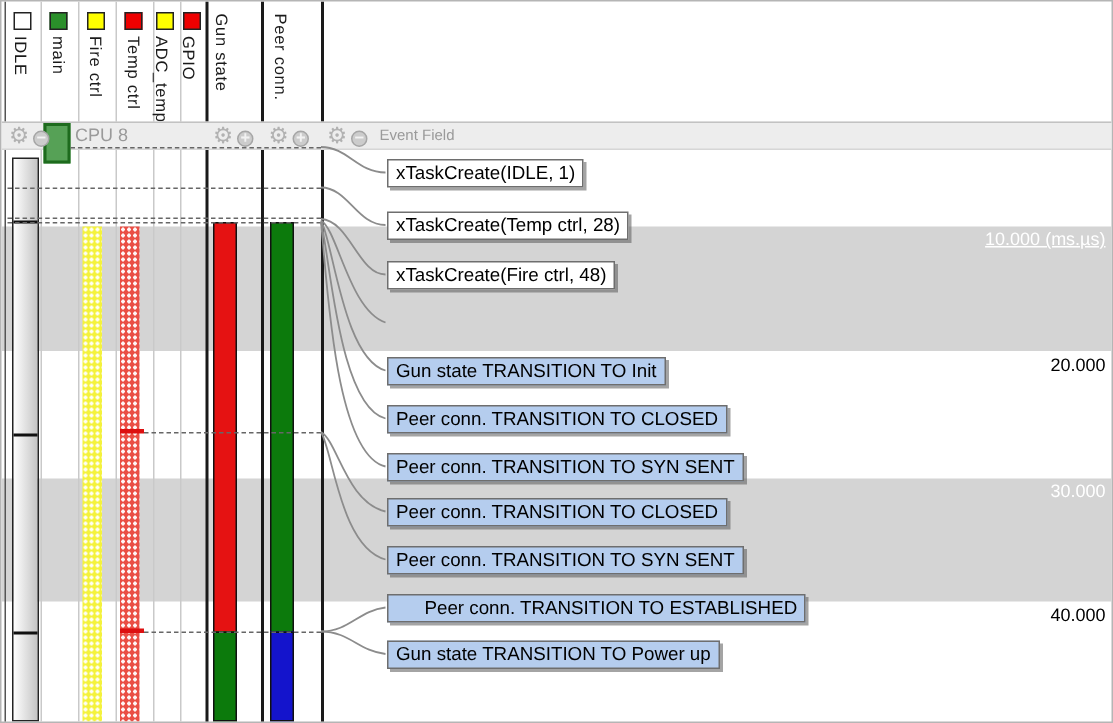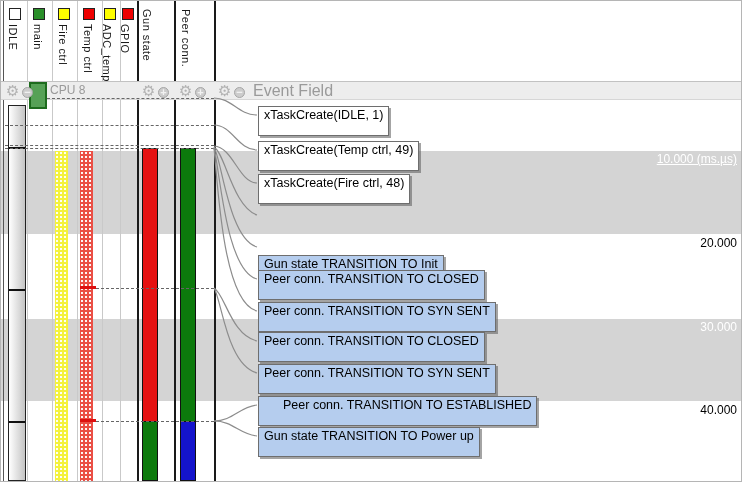--- a/index.html
+++ b/index.html
@@ -35,21 +35,21 @@
   #temp-bar{left:79px;top:150px;width:13px;height:330px;background-color:#ea4f45;}
   .state-bar{width:16px;border:1px solid #111;box-sizing:border-box;}
   #gun-red{left:141px;top:147px;height:274px;background:#e51212;}
   #gun-green{left:141px;top:420px;height:60px;background:#0c7a0c;}
   #peer-green{left:179px;top:147px;height:274px;background:#0c7a0c;}
   #peer-blue{left:179px;top:420px;height:60px;background:#1414cc;}
   .redtick{height:3px;background:#dd1010;}
   
   .dash{height:0;border-top:1px dashed #666;}
   
-  .evt{left:257px;height:30px;line-height:17px;padding:0 5px;font-size:12.5px;color:#000;white-space:nowrap;
+  .evt{left:257px;height:19px;line-height:17px;padding:0 5px;font-size:12.5px;color:#000;white-space:nowrap;
        border:1px solid #6e6e6e;box-shadow:2px 2px 0 rgba(90,90,90,.55);box-sizing:border-box;display:inline-block;}
   .evt[data-variant="plain"]{background:#ffffff;}
   .evt[data-variant="highlight"]{background:#b5cdee;}
   svg.conn{left:0;top:0;pointer-events:none;}
 </style>
 </head>
 <body>
 
 <div id="app">
 
@@ -86,21 +86,21 @@
   <div class="abs gear" style="left:5px;top:81px;">⚙</div>
   <div class="abs" id="cpu-btn"></div>
   <div class="abs circ" style="left:21px;">−</div>
   <div class="abs tb-label" style="left:49px;top:81px;font-size:12px;">CPU 8</div>
   <div class="abs gear" style="left:141px;top:81px;">⚙</div>
   <div class="abs circ" style="left:157px;">+</div>
   <div class="abs gear" style="left:178px;top:81px;">⚙</div>
   <div class="abs circ" style="left:194px;">+</div>
   <div class="abs gear" style="left:217px;top:81px;">⚙</div>
   <div class="abs circ" style="left:233px;">−</div>
-  <div class="abs tb-label" style="left:252px;top:81px;font-size:16px;">Event Field</div>
+  <div class="abs tb-label" style="left:252px;top:81px;font-size:10px;">Event Field</div>
 
   <div class="abs" id="idle-bar">
     <div class="abs idle-div" style="top:41px;"></div>
     <div class="abs idle-div" style="top:183px;"></div>
     <div class="abs idle-div" style="top:315px;"></div>
   </div>
   <div class="abs dotted" id="fire-bar"></div>
   <div class="abs dotted" id="temp-bar"></div>
   <div class="abs state-bar" id="gun-red"></div>
   <div class="abs state-bar" id="gun-green"></div>
@@ -126,23 +126,23 @@
       <path d="M213,147 C219,170 225,270 256,278"></path>
       <path d="M213,147 C217,185 222,302 256,310"></path>
       <path d="M213,287 C224,293 230,334 256,340"></path>
       <path d="M213,287 C221,300 226,364 256,372"></path>
       <path d="M213,420 C232,420 238,406 256,404"></path>
       <path d="M213,420 C232,420 238,433 256,435"></path>
     </g>
   </svg>
 
   <div class="abs evt" style="top:105px;" data-variant="plain">xTaskCreate(IDLE, 1)</div>
-  <div class="abs evt" style="top:140px;" data-variant="plain">xTaskCreate(Temp ctrl, 49)</div>
+  <div class="abs evt" style="top:140px;" data-variant="plain">xTaskCreate(Temp ctrl, 28)</div>
   <div class="abs evt" style="top:173px;" data-variant="plain">xTaskCreate(Fire ctrl, 48)</div>
-  <div class="abs evt" style="top:254px;" data-variant="highlight">Gun state TRANSITION TO Init</div>
+  <div class="abs evt" style="top:237px;" data-variant="highlight">Gun state TRANSITION TO Init</div>
   <div class="abs evt" style="top:269px;" data-variant="highlight">Peer conn. TRANSITION TO CLOSED</div>
   <div class="abs evt" style="top:301px;" data-variant="highlight">Peer conn. TRANSITION TO SYN SENT</div>
   <div class="abs evt" style="top:331px;" data-variant="highlight">Peer conn. TRANSITION TO CLOSED</div>
   <div class="abs evt" style="top:363px;" data-variant="highlight">Peer conn. TRANSITION TO SYN SENT</div>
   <div class="abs evt" style="top:395px;padding-left:24px;" data-variant="highlight">Peer conn. TRANSITION TO ESTABLISHED</div>
   <div class="abs evt" style="top:426px;" data-variant="highlight">Gun state TRANSITION TO Power up</div>
 
   <div class="abs tick-label tick-on-gray" style="top:151px;text-decoration:underline;">10.000 (ms.µs)</div>
   <div class="abs tick-label tick-on-white" style="top:235px;">20.000</div>
   <div class="abs tick-label tick-on-gray" style="top:319px;">30.000</div>

